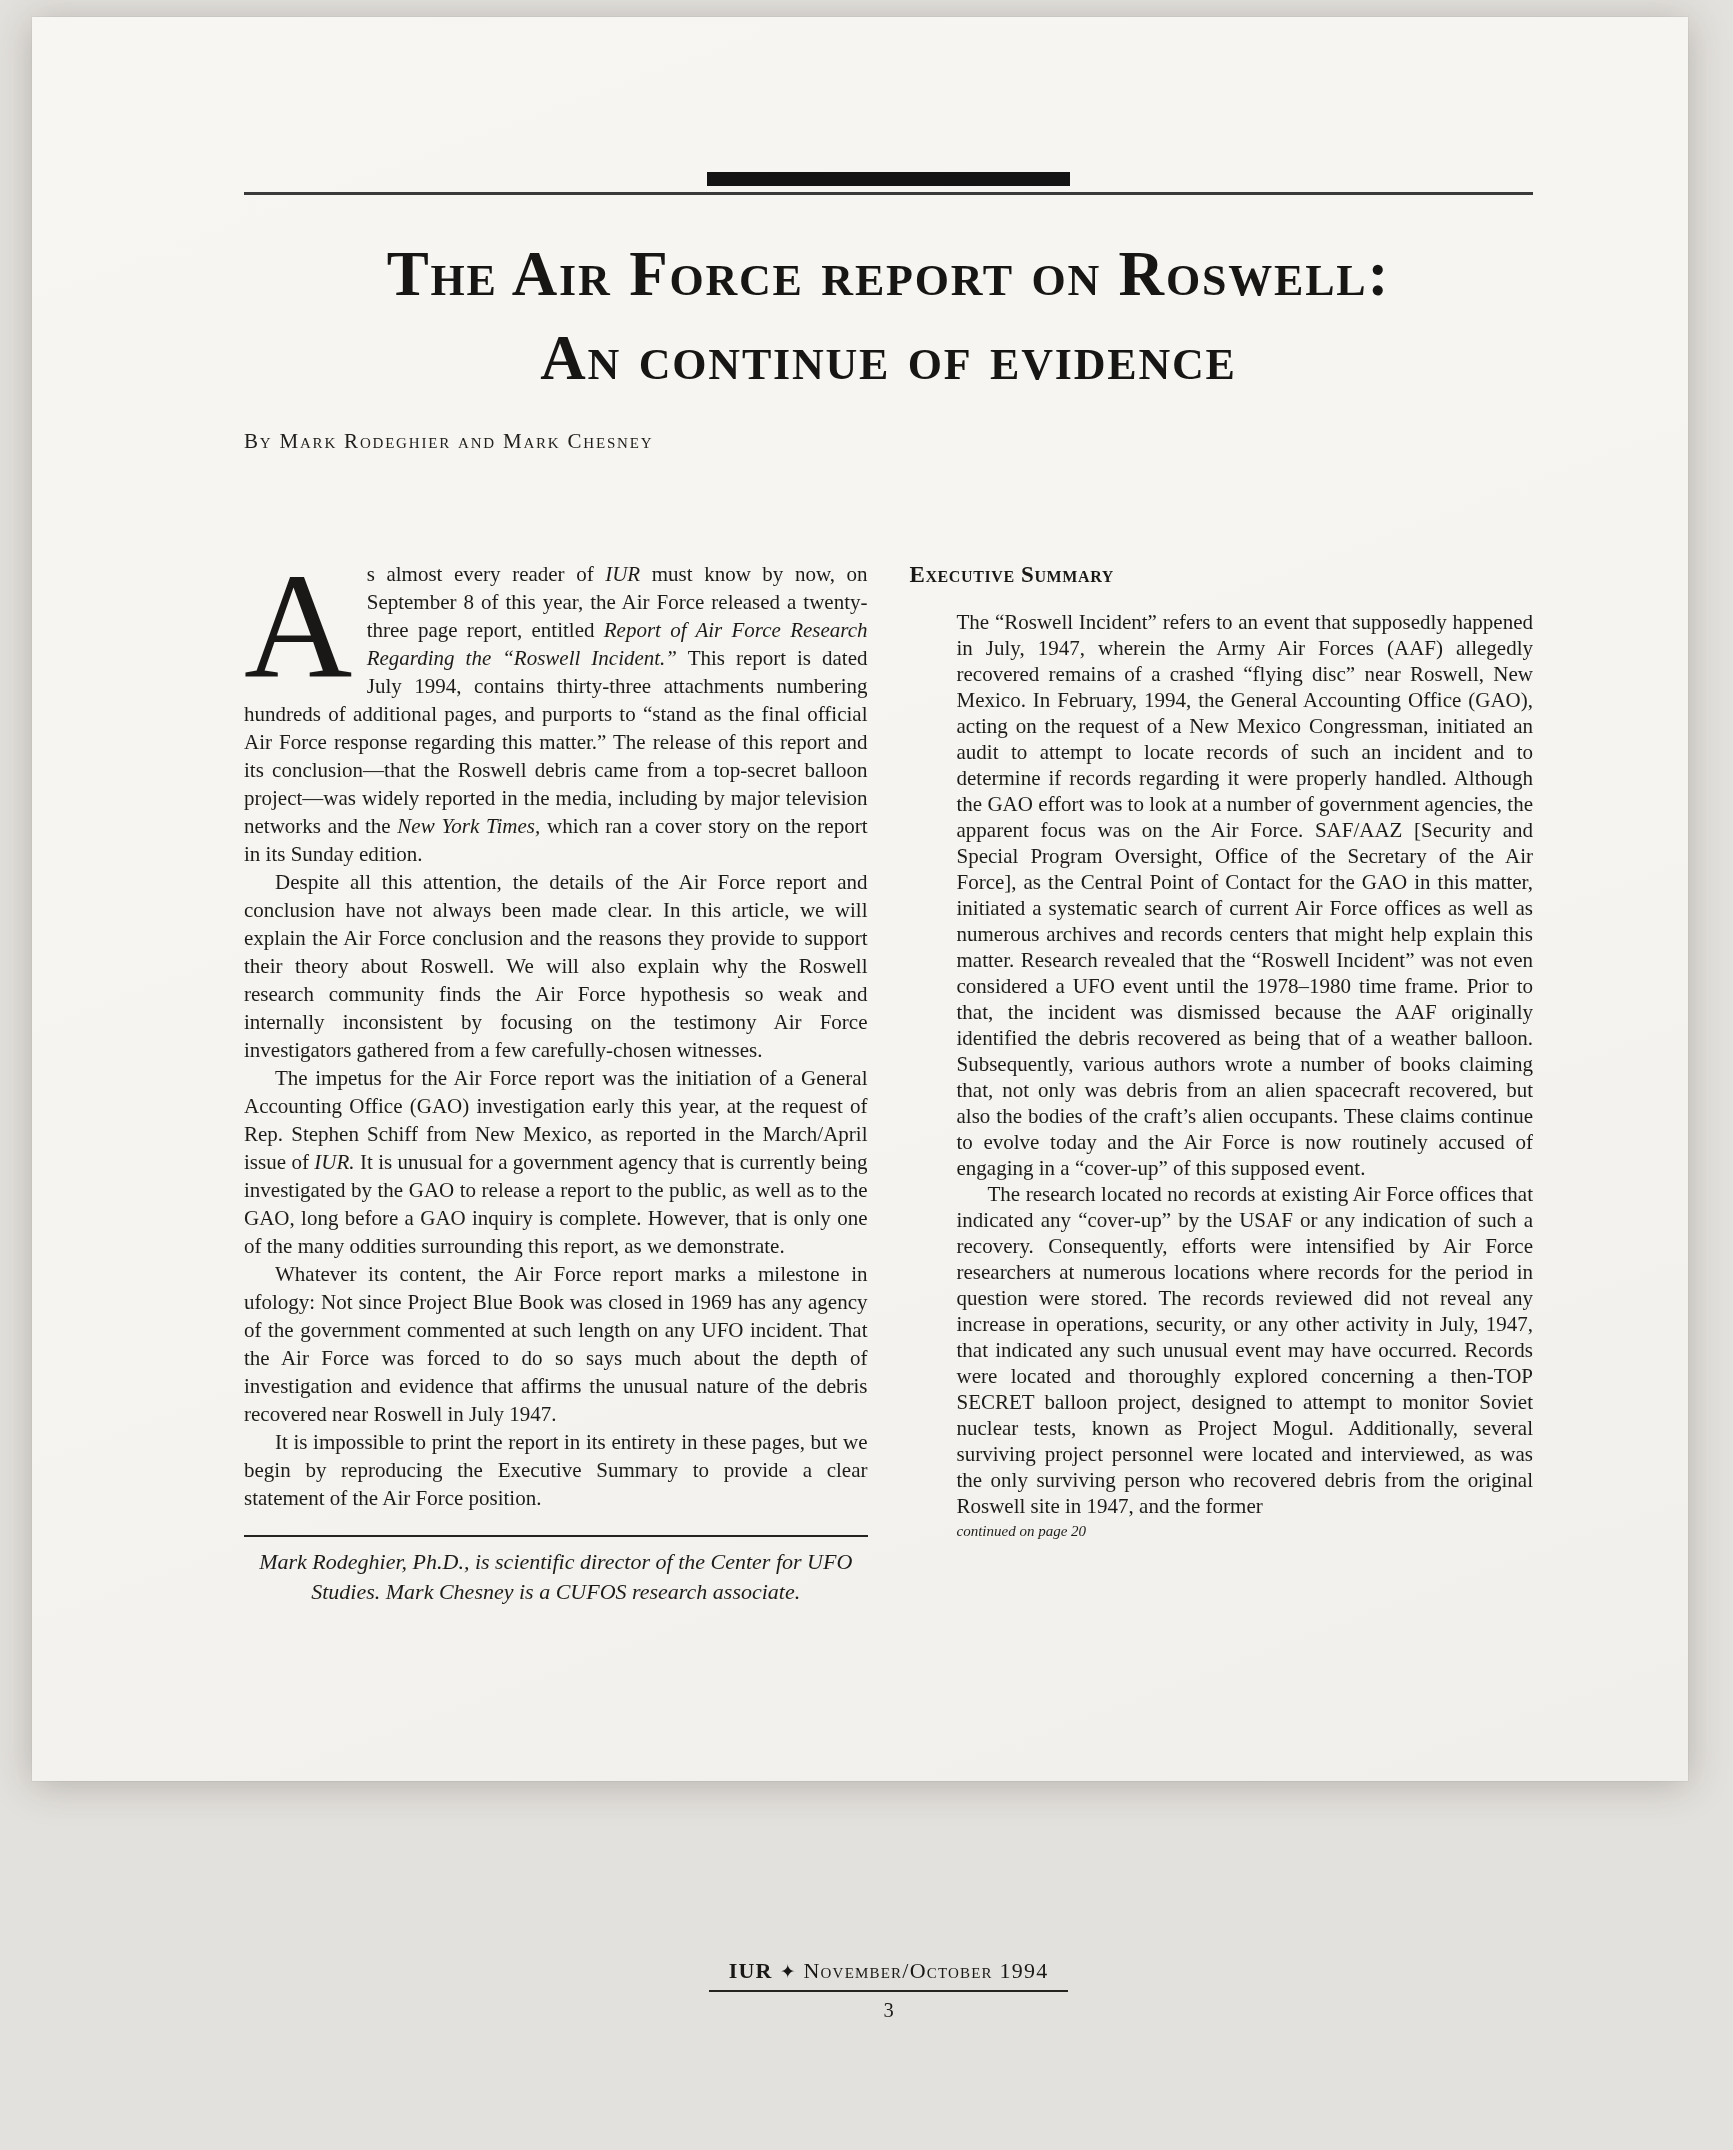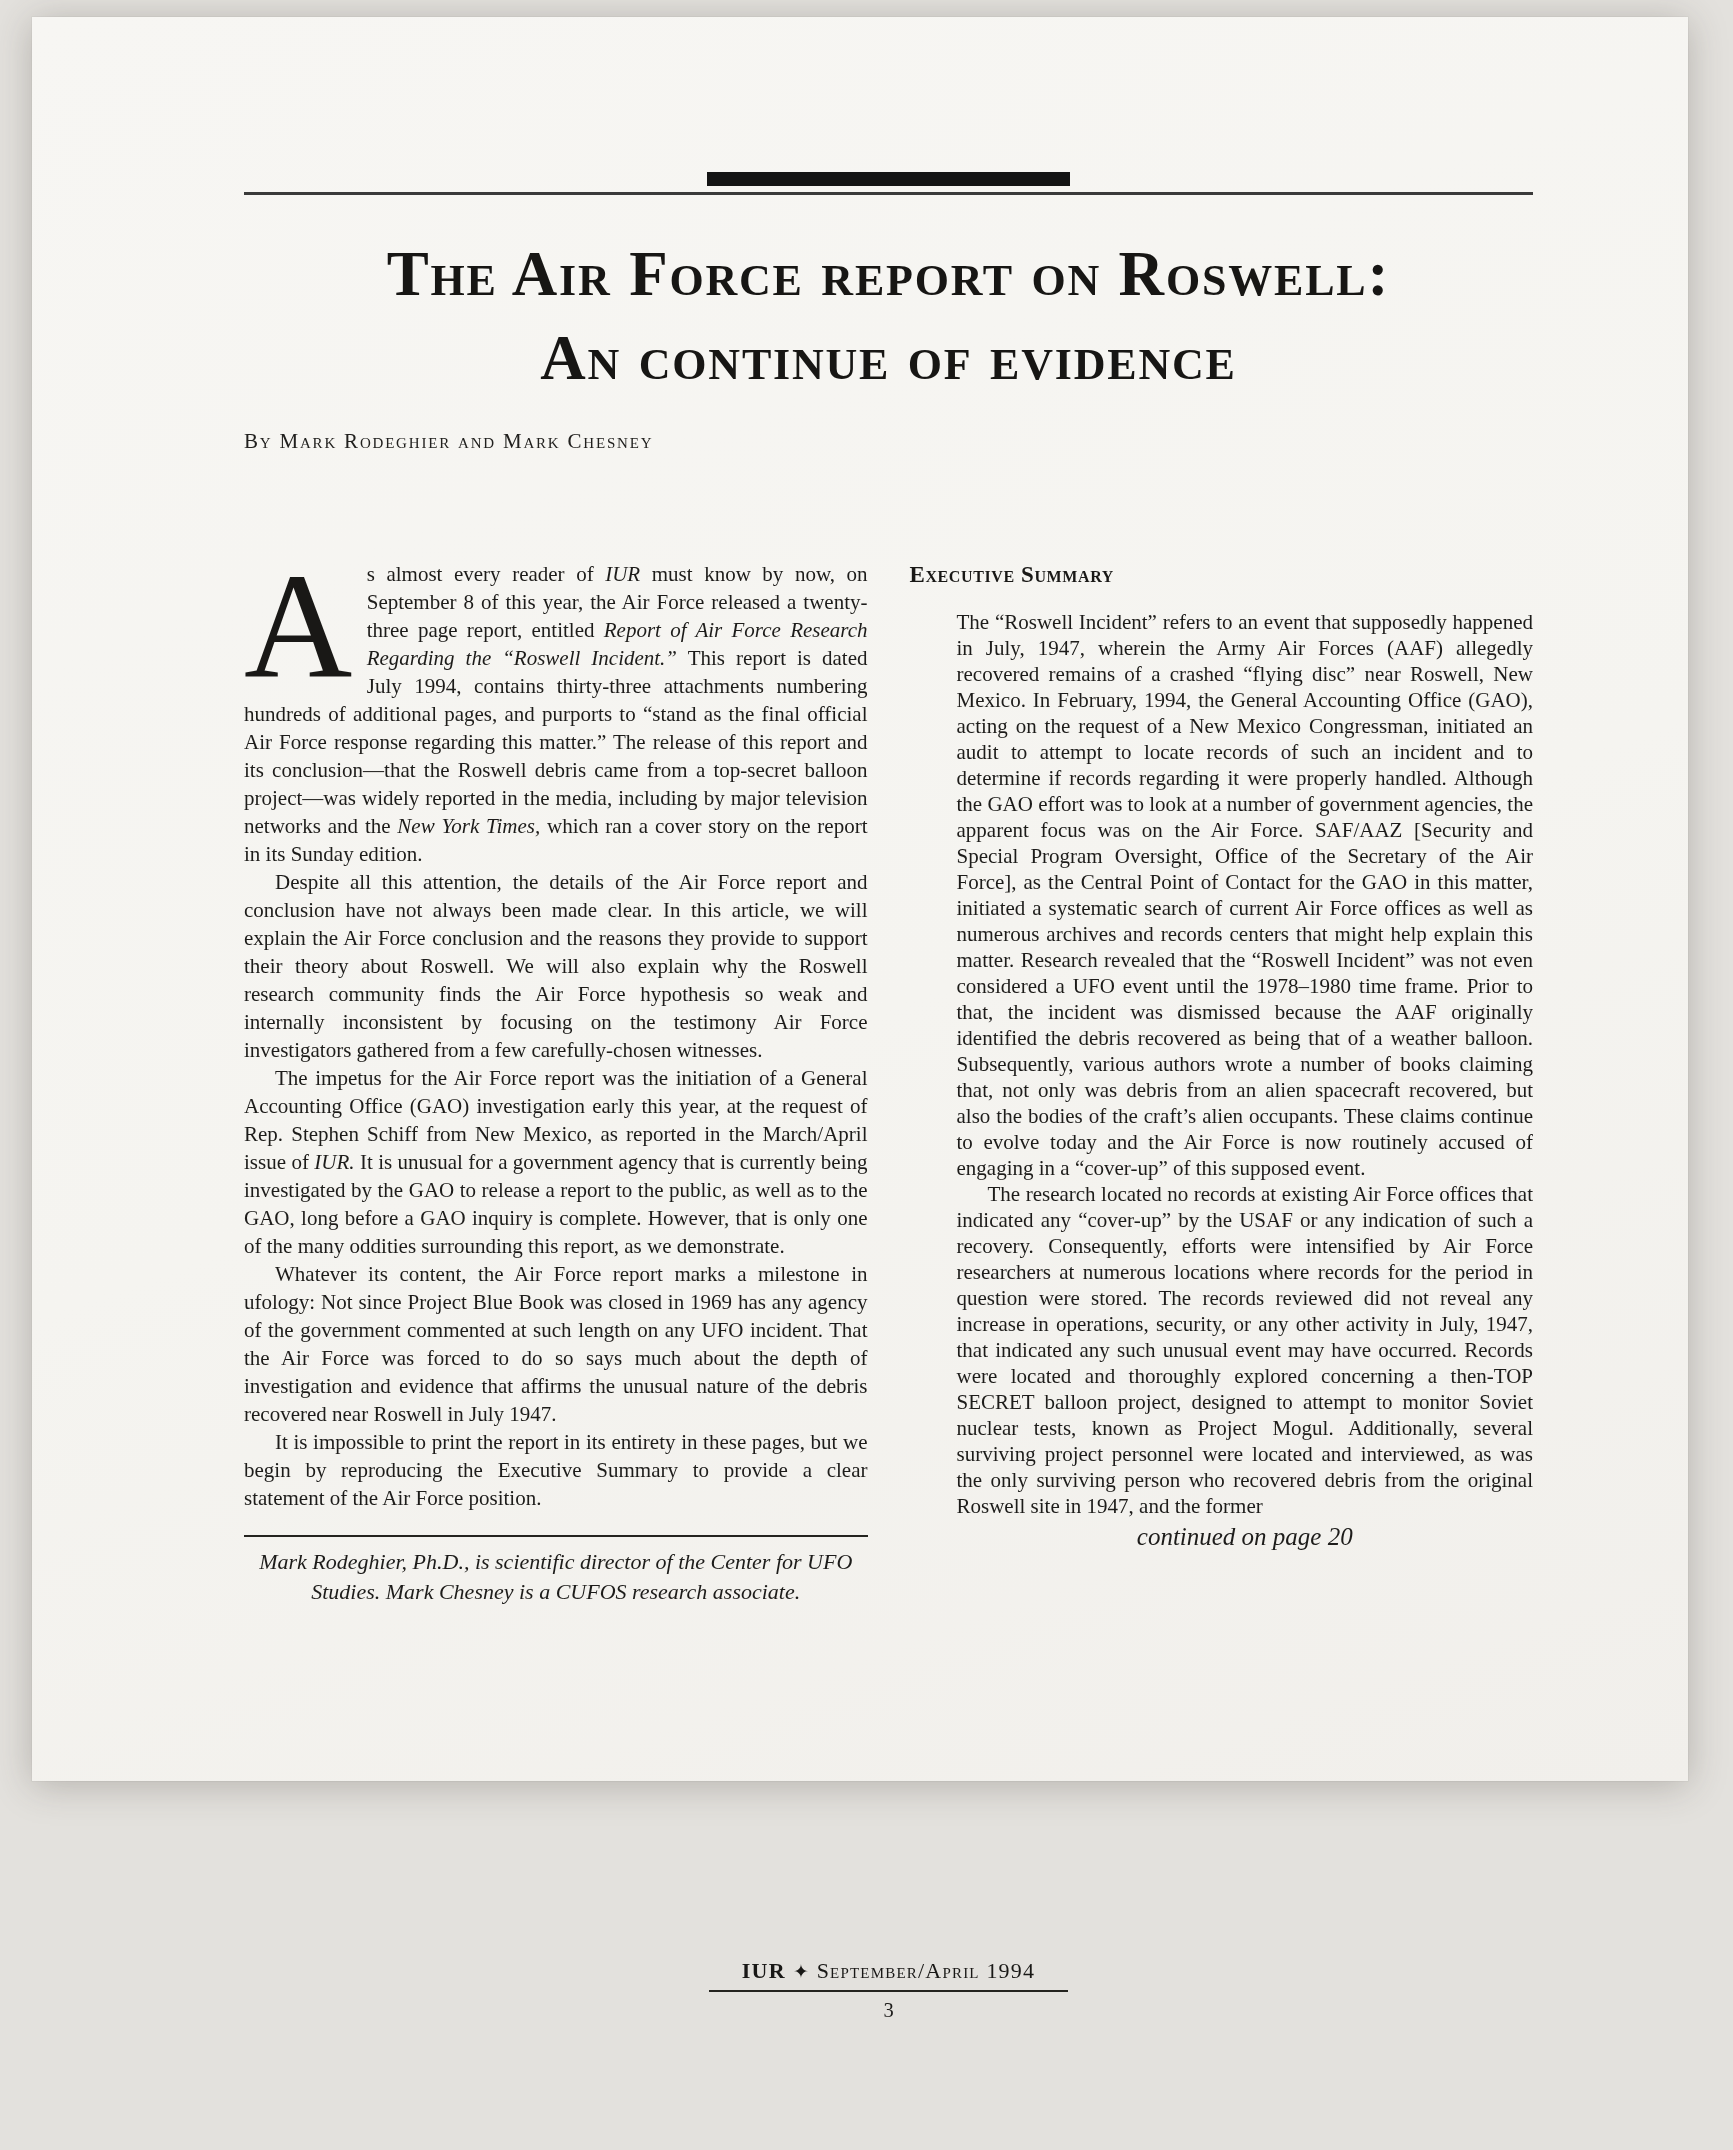--- a/index.html
+++ b/index.html
@@ -84,23 +84,23 @@
     margin: 2.4px 0 20.5px 0;
     font-variant: small-caps;
     font-weight: 700;
     font-size: 23px;
     letter-spacing: 0.6px;
     color: #191816;
   }
   .continued {
     padding-left: 47px;
     margin-top: 4.8px;
-    text-align: center;
+    text-align: left;
     font-style: italic;
-    font-size: 25px;
+    font-size: 15px;
   }
   .note-rule {
     height: 1.8px; background: #24231f;
     margin: 23px 0 10.8px 0;
   }
   .author-note {
     font-style: italic;
     font-size: 22px;
     line-height: 29.5px;
     text-align: center;
@@ -166,21 +166,21 @@
             <p class="para"><span>The “Roswell Incident” refers to an event that supposedly happened in July, 1947, wherein the Army Air Forces (AAF) allegedly recovered remains of a crashed “flying disc” near Roswell, New Mexico. In February, 1994, the General Accounting Office (GAO), acting on the request of a New Mexico Congressman, initiated an audit to attempt to locate records of such an incident and to determine if records regarding it were properly handled. Although the GAO effort was to look at a number of government agencies, the apparent focus was on the Air Force. SAF/AAZ [Security and Special Program Oversight, Office of the Secretary of the Air Force], as the Central Point of Contact for the GAO in this matter, initiated a systematic search of current Air Force offices as well as numerous archives and records centers that might help explain this matter. Research revealed that the “Roswell Incident” was not even considered a UFO event until the 1978–1980 time frame. Prior to that, the incident was dismissed because the AAF originally identified the debris recovered as being that of a weather balloon. Subsequently, various authors wrote a number of books claiming that, not only was debris from an alien spacecraft recovered, but also the bodies of the craft’s alien occupants. These claims continue to evolve today and the Air Force is now routinely accused of engaging in a “cover-up” of this supposed event.</span></p>
             <p class="para"><span>The research located no records at existing Air Force offices that indicated any “cover-up” by the USAF or any indication of such a recovery. Consequently, efforts were intensified by Air Force researchers at numerous locations where records for the period in question were stored. The records reviewed did not reveal any increase in operations, security, or any other activity in July, 1947, that indicated any such unusual event may have occurred. Records were located and thoroughly explored concerning a then-TOP SECRET balloon project, designed to attempt to monitor Soviet nuclear tests, known as Project Mogul. Additionally, several surviving project personnel were located and interviewed, as was the only surviving person who recovered debris from the original Roswell site in 1947, and the former</span></p>
           </div>
         <div class="continued">continued on page 20</div>
       </section>
 
     </main>
 
     <footer class="page-footer">
       <div class="footer-line">
-        <span class="journal">IUR</span><span class="diamond">✦</span><span class="issue">September/April 1994</span>
+        <span class="journal">IUR</span><span class="diamond">✦</span><span class="issue">November/October 1994</span>
       </div>
       <div class="footer-rule"></div>
       <div class="page-number">3</div>
     </footer>
 
   </div>
 </div>
 
 
 </body></html>

